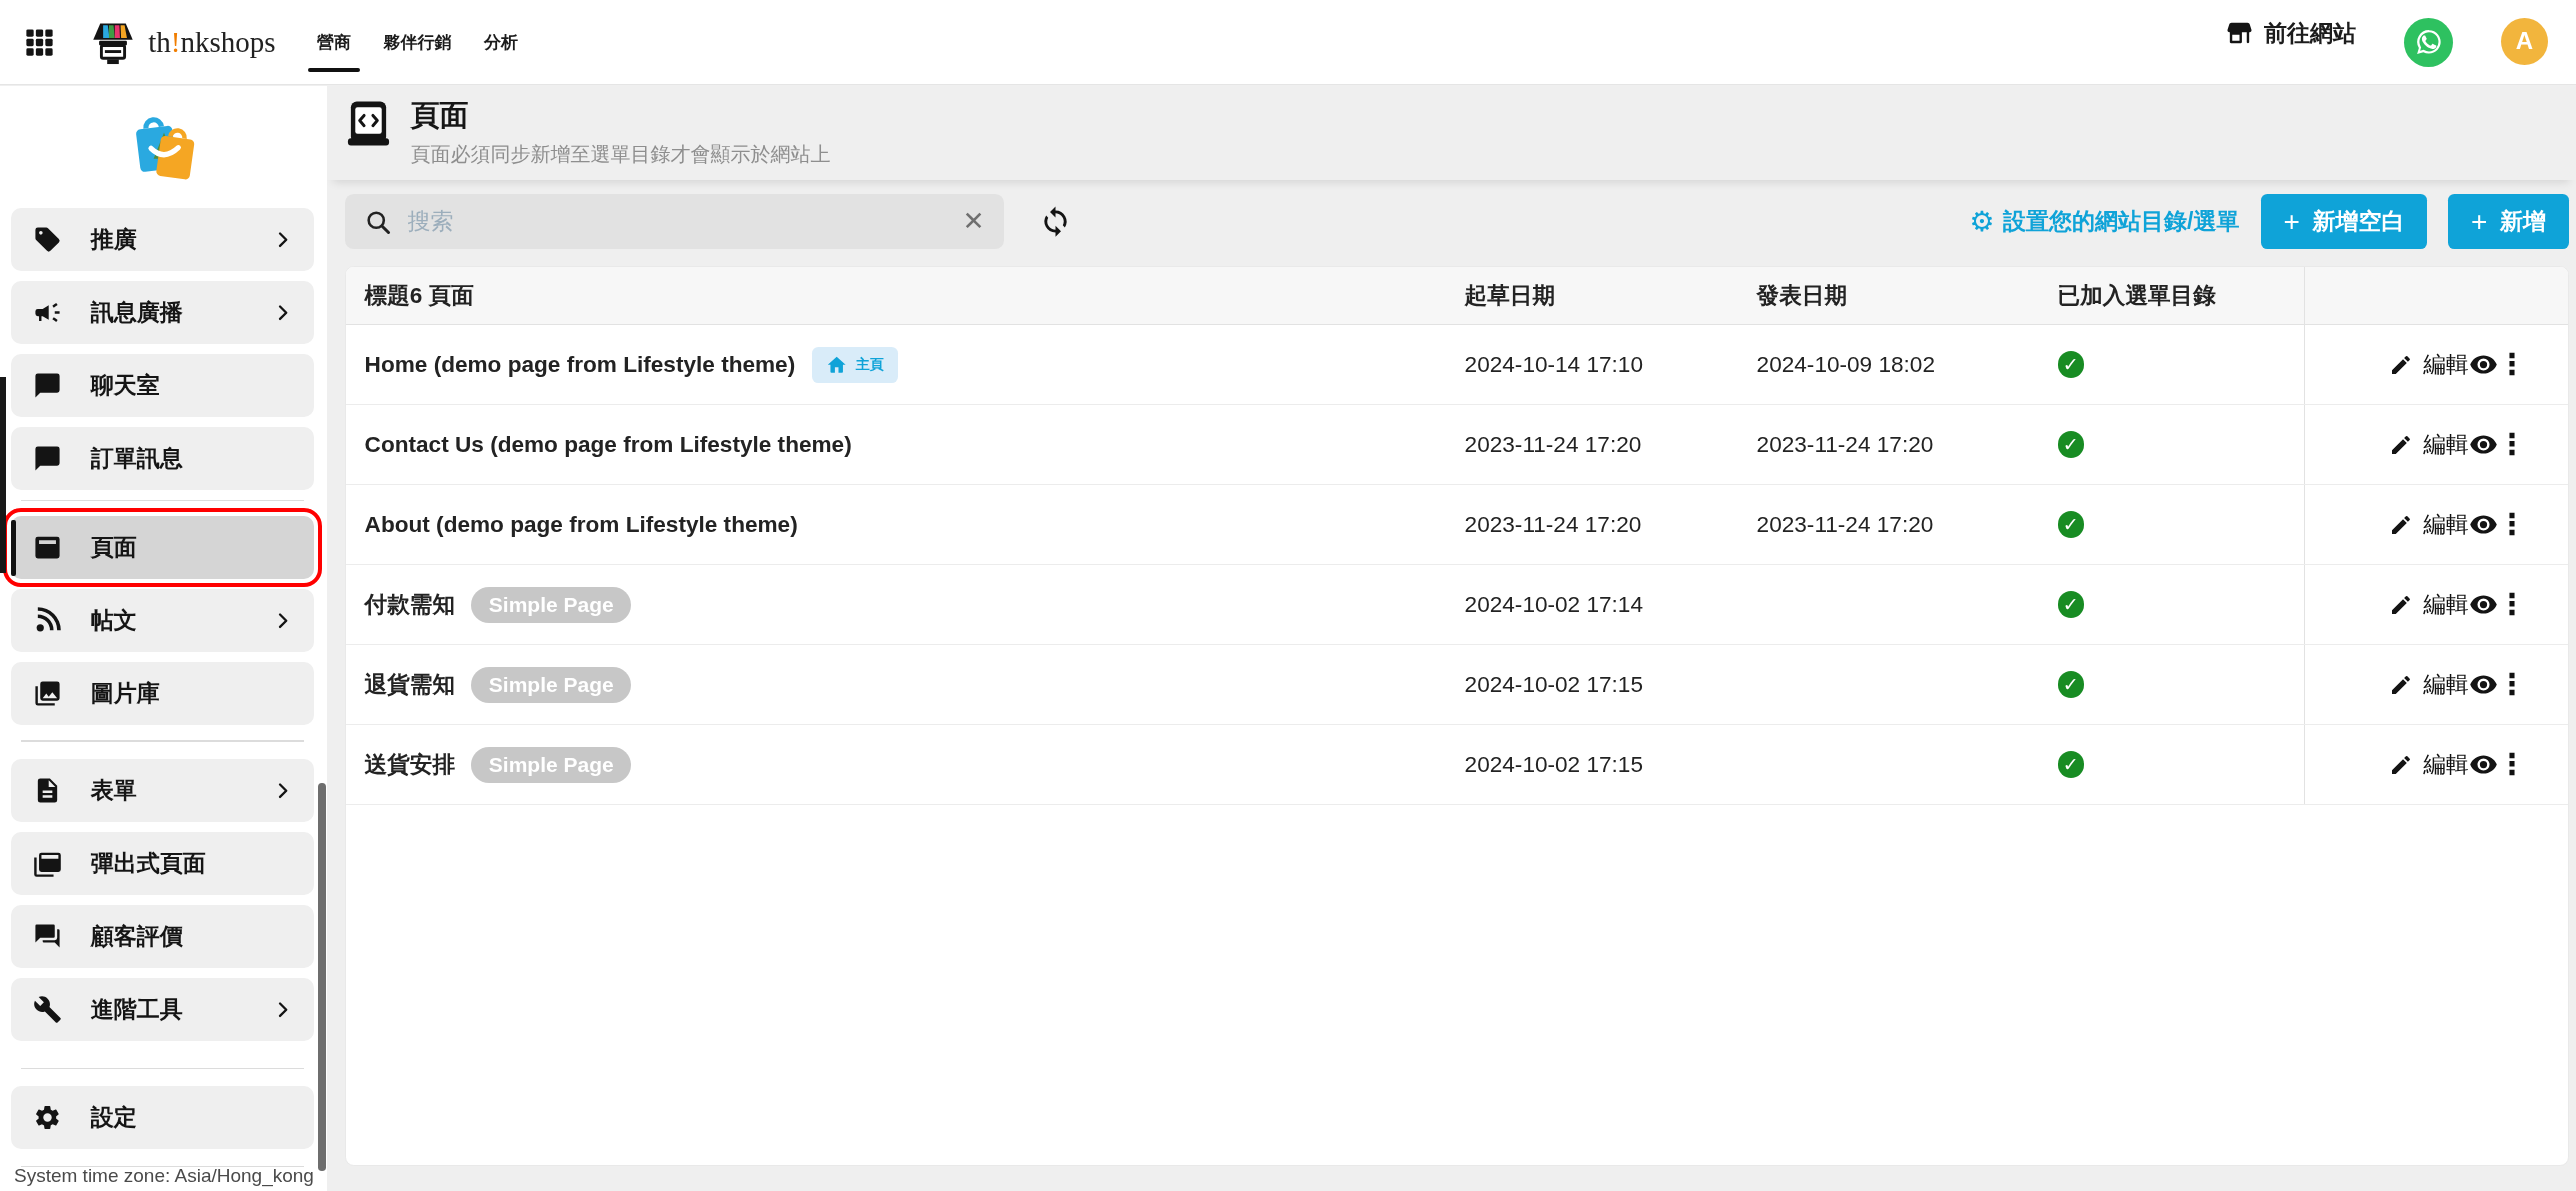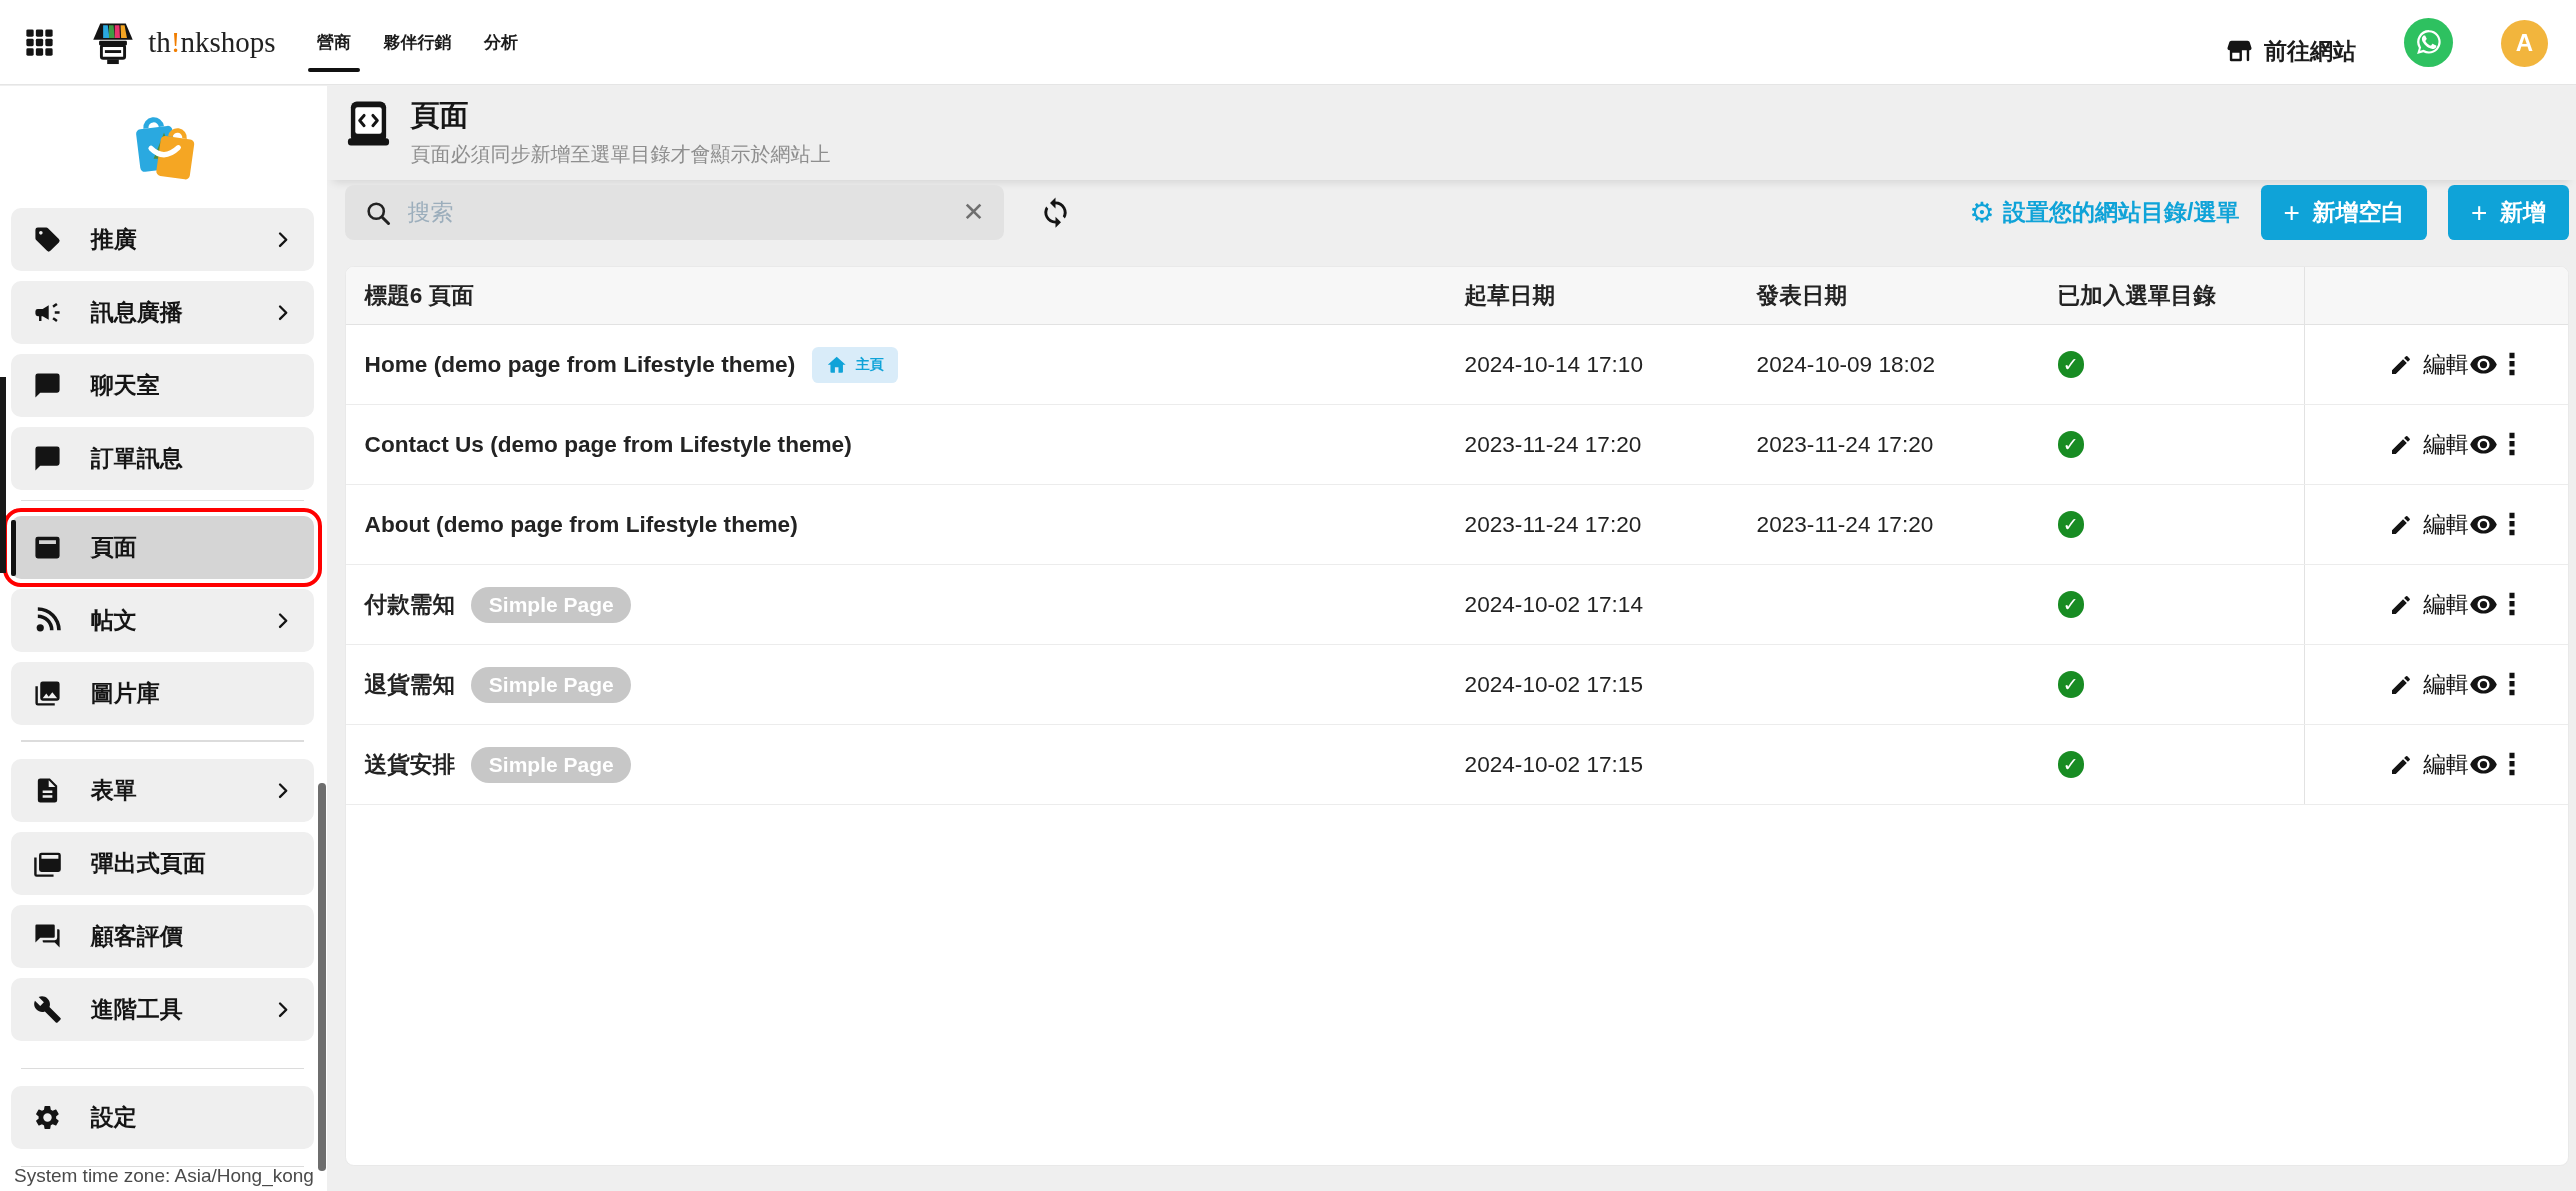--- a/index.html
+++ b/index.html
@@ -11,21 +11,21 @@
   .topbar{position:absolute;left:0;top:0;width:2576px;height:84px;background:#fff;
           border-bottom:1.3px solid #e5e5e5;display:flex;align-items:center;z-index:20}
   .grid-btn{margin-left:20px;width:39px;height:39px;display:flex;align-items:center;justify-content:center;cursor:pointer}
   .brand{display:flex;align-items:center;margin-left:25px;cursor:pointer}
   .brand-text{font-family:"Liberation Serif","DejaVu Serif",serif;font-weight:400;font-size:29px;color:#222;margin-left:6.3px}
   .brand-text .bang{color:#f07d00}
   .tabs{display:flex;margin-left:25px;height:84px;align-items:center}
   .tab{position:relative;height:60px;display:flex;align-items:center;padding:0 16.3px;
        font-size:17px;font-weight:700;color:#1c1c1c;cursor:pointer}
   .tab.active::after{content:"";position:absolute;left:7.5px;right:7.5px;bottom:0;height:4.4px;background:#111;border-radius:1.9px}
-  .top-right{margin-left:auto;display:flex;align-items:flex-end;gap:48px;margin-right:28px}
+  .top-right{margin-left:auto;display:flex;align-items:flex-start;gap:48px;margin-right:28px}
   .visit{display:flex;align-items:center;gap:10px;font-size:23px;font-weight:700;cursor:pointer}
   .round{border-radius:50%;display:flex;align-items:center;justify-content:center;cursor:pointer}
   .wa{width:49px;height:49px;background:#2ec160}
   .avatar{width:47px;height:47px;background:#f2b53d;color:#fff;font-size:24px;font-weight:700}
 
   
   .sidebar{position:absolute;left:0;top:86px;width:327px;bottom:0;background:#fff;z-index:10}
   .side-logo{height:122px;display:flex;align-items:center;justify-content:center}
   .side-list{padding:0 12.6px 0 11.3px}
   .side-item{height:63px;border-radius:10px;background:#efefef;display:flex;align-items:center;
@@ -43,21 +43,21 @@
   .side-scroll{position:absolute;left:318px;top:783px;width:8.2px;height:388px;background:#6e6e6e;border-radius:3.8px;z-index:12;cursor:grab}
   .left-scroll{position:absolute;left:0;top:377px;width:5.7px;height:196px;background:#181818;z-index:12;cursor:grab}
 
   
   .main{position:absolute;left:327px;top:86px;right:0;bottom:0}
   .head-band{position:absolute;left:0;right:0;top:0;height:94px;box-shadow:0 7.5px 8.8px -5.7px rgba(0,0,0,.12)}
   .page-head{position:absolute;left:17.6px;top:14px;display:flex;align-items:flex-start;gap:19px}
   .page-title{font-size:29px;font-weight:700;color:#161616;line-height:1.1}
   .page-sub{font-size:20px;color:#8e8e8e;margin-top:8.8px}
 
-  .toolbar{position:absolute;top:99px;left:17.6px;right:7.5px;height:55px;display:flex;align-items:center}
+  .toolbar{position:absolute;top:108px;left:17.6px;right:7.5px;height:55px;display:flex;align-items:center}
   .search{width:659px;height:55px;background:#e2e2e2;border-radius:8.8px;display:flex;align-items:center;padding:0 19px;box-sizing:border-box}
   .search input{flex:1;background:transparent;border:none;outline:none;font-size:23px;margin-left:14px;
                 font-family:inherit;color:#333}
   .search input::placeholder{color:#9caebc}
   .clear-x{font-size:26.4px;color:#6f6f6f;cursor:pointer;line-height:1}
   .refresh{margin-left:35px;cursor:pointer}
   .tb-right{margin-left:auto;display:flex;align-items:center;gap:21.4px}
   .menu-link{display:flex;align-items:center;gap:8.8px;color:#0fa3d8;font-size:23px;font-weight:700;cursor:pointer}
   .menu-link .gear{font-size:28px;line-height:1;font-family:"DejaVu Sans",sans-serif}
   .btn{height:55px;border-radius:6.3px;background:#0fa3d8;color:#fff;font-size:23px;font-weight:700;

